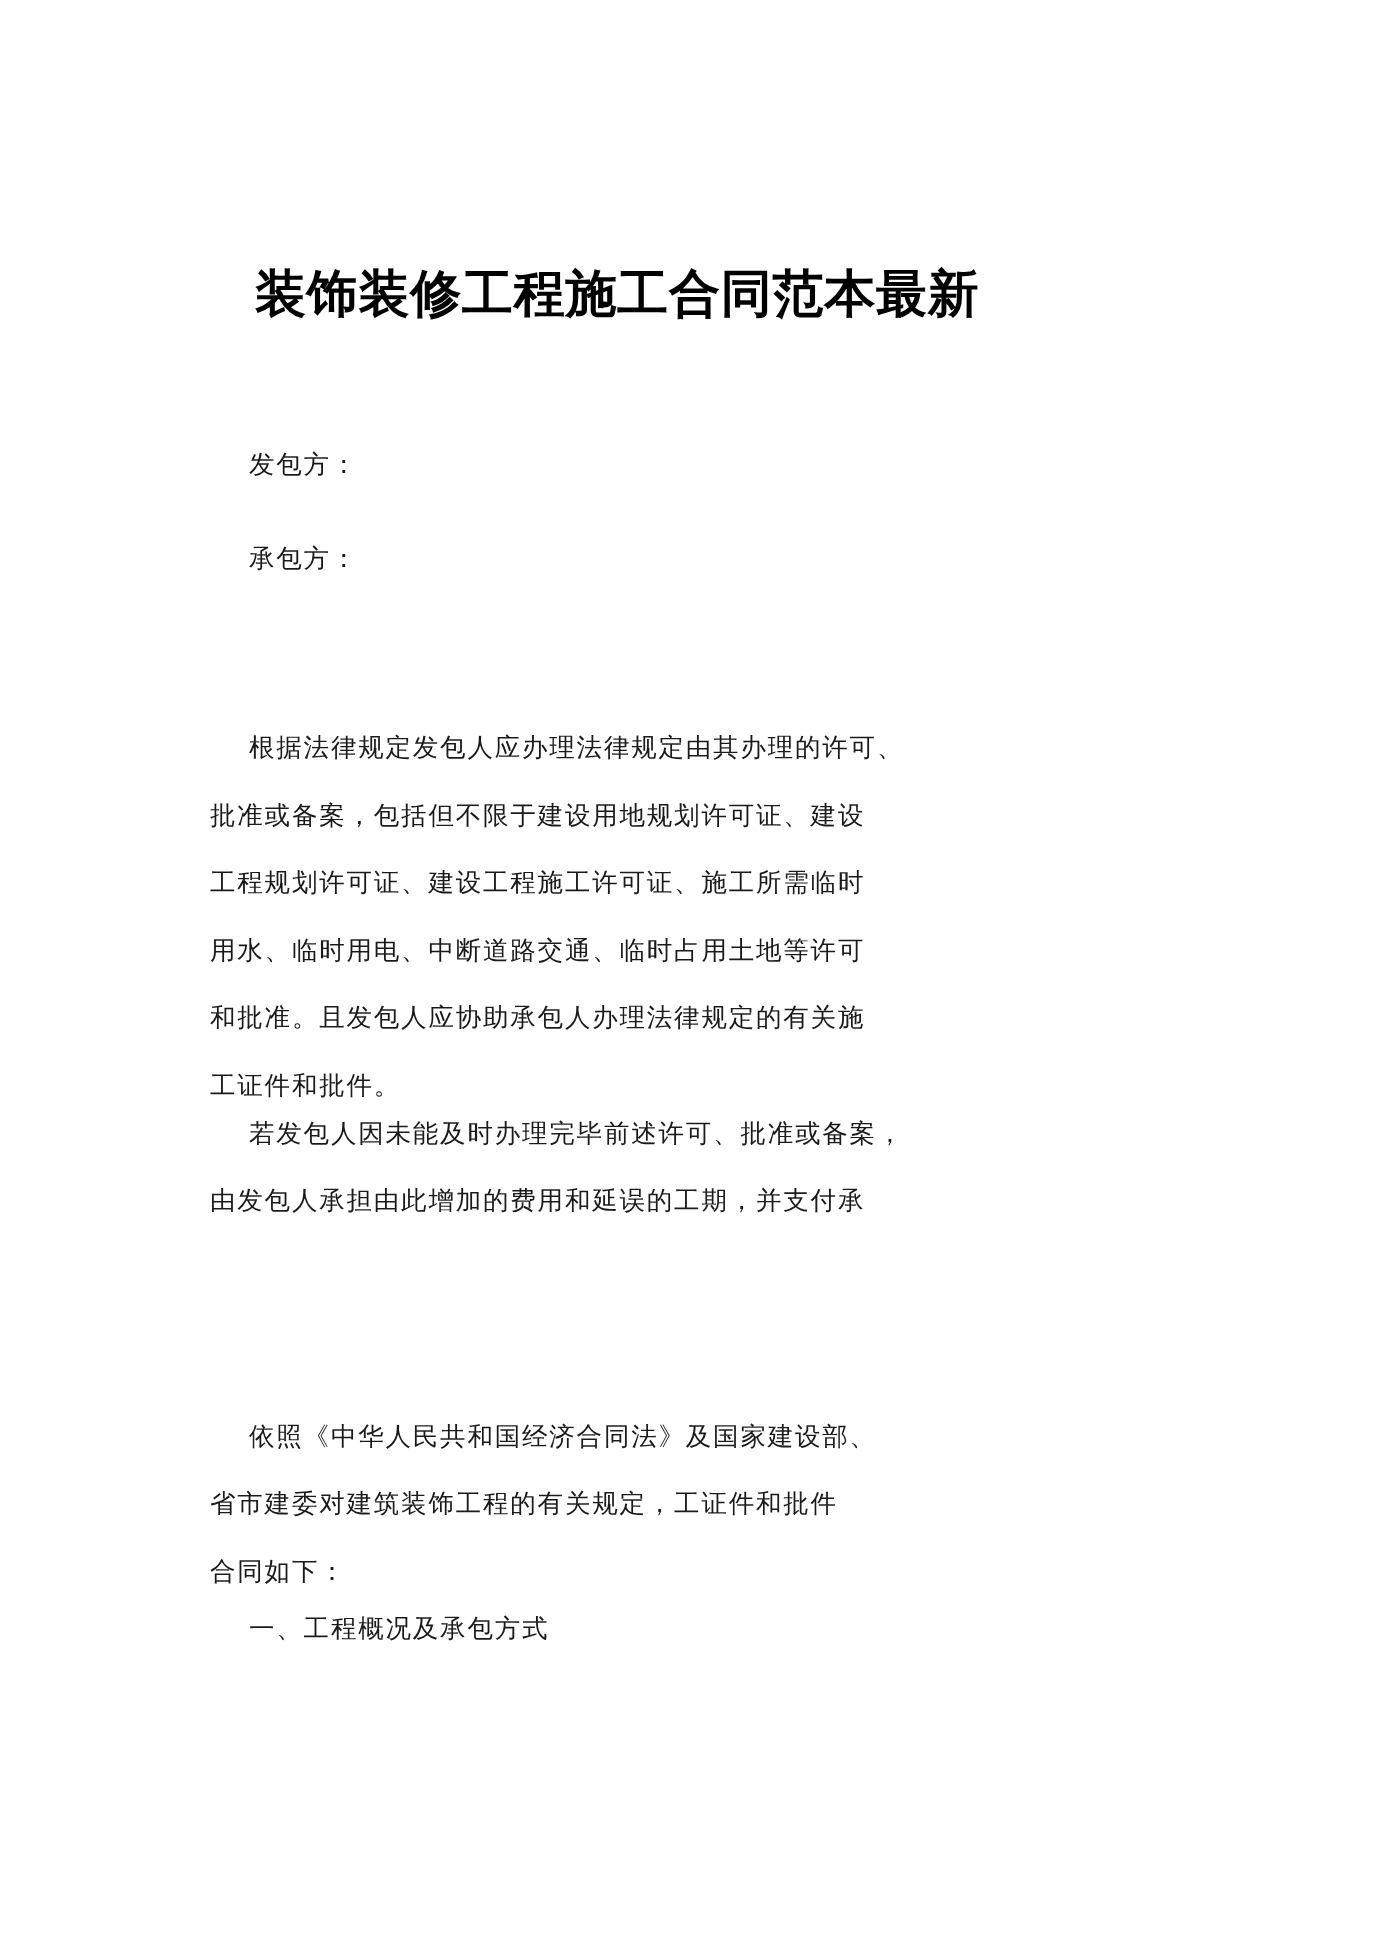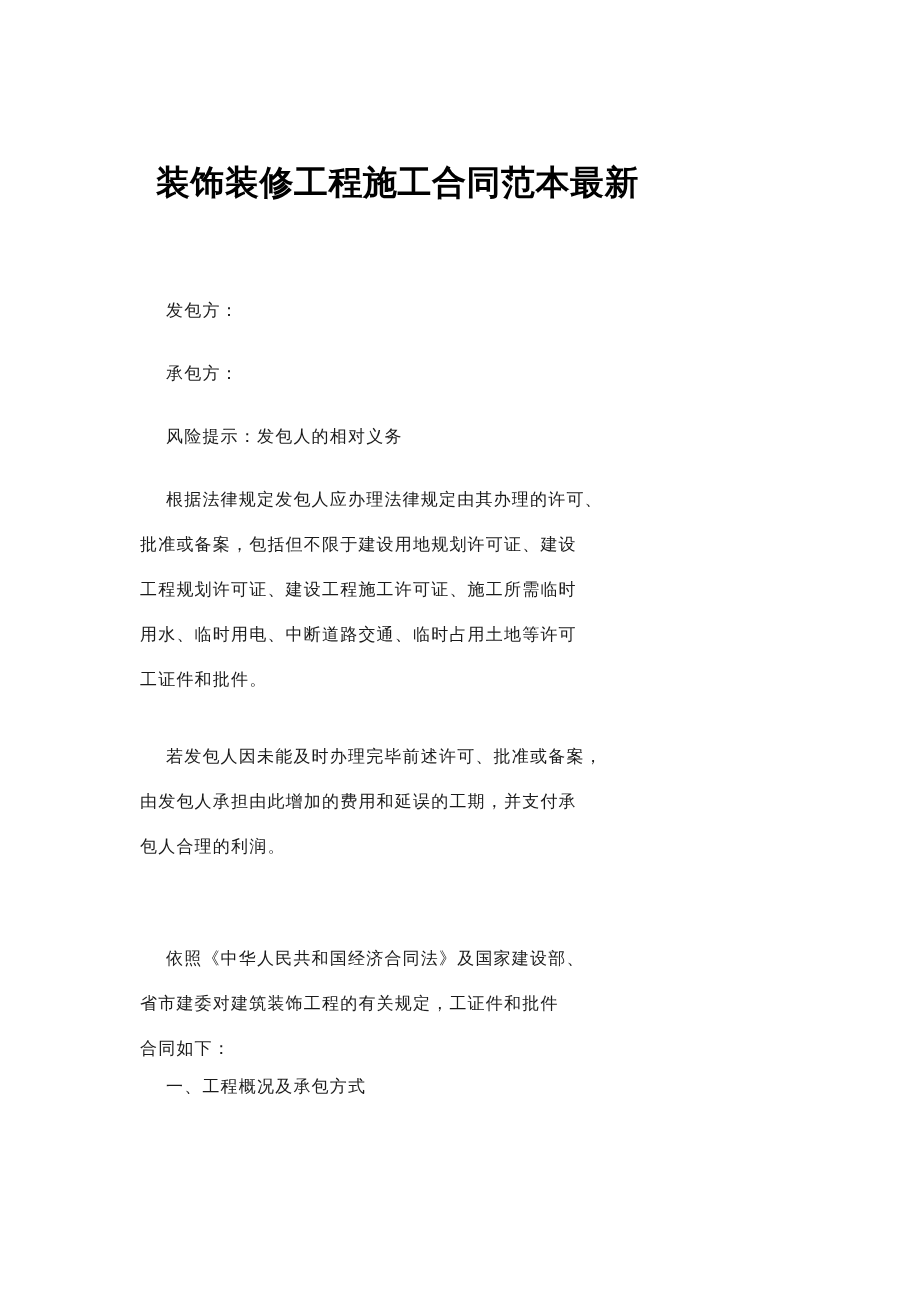--- a/index.html
+++ b/index.html
@@ -25,21 +25,21 @@
     .title {
       position: absolute;
       left: 156px;
       top: 160px;
       font-family: "DejaVu Sans", "Liberation Sans", sans-serif;
       font-weight: bold;
       font-size: 34px;
       line-height: 44px;
       letter-spacing: 0.5px;
       color: #000000;
-      margin: 0;
+      margin: 14px;
       white-space: nowrap;
     }
     .para {
       position: absolute;
       left: 140px;
       width: 680px;
       margin: 0;
       font-size: 17px;
       line-height: 45px;
       letter-spacing: 1.2px;
@@ -61,36 +61,33 @@
   <h1 class="title">装饰装修工程施工合同范本最新</h1>
 
   <p class="para" style="top:288px;">
     <span class="line indent">发包方：</span>
   </p>
 
   <p class="para" style="top:351px;">
     <span class="line indent">承包方：</span>
   </p>
 
-  <p class="para" style="top:414px;">
-    <span class="line indent">风险提示：发包人的相对义务</span>
-  </p>
 
   <p class="para" style="top:477px;">
     <span class="line indent">根据法律规定发包人应办理法律规定由其办理的许可、</span>
     <span class="line">批准或备案，包括但不限于建设用地规划许可证、建设</span>
     <span class="line">工程规划许可证、建设工程施工许可证、施工所需临时</span>
     <span class="line">用水、临时用电、中断道路交通、临时占用土地等许可</span>
+    <span class="line">和批准。且发包人应协助承包人办理法律规定的有关施</span>
     <span class="line">工证件和批件。</span>
   </p>
 
   <p class="para" style="top:734px;">
     <span class="line indent">若发包人因未能及时办理完毕前述许可、批准或备案，</span>
     <span class="line">由发包人承担由此增加的费用和延误的工期，并支付承</span>
-    <span class="line">包人合理的利润。</span>
   </p>
 
   <p class="para" style="top:936px;">
     <span class="line indent">依照《中华人民共和国经济合同法》及国家建设部、</span>
     <span class="line">省市建委对建筑装饰工程的有关规定，工证件和批件</span>
     <span class="line">合同如下：</span>
   </p>
 
   <p class="para" style="top:1064px;">
     <span class="line indent">一、工程概况及承包方式</span>

